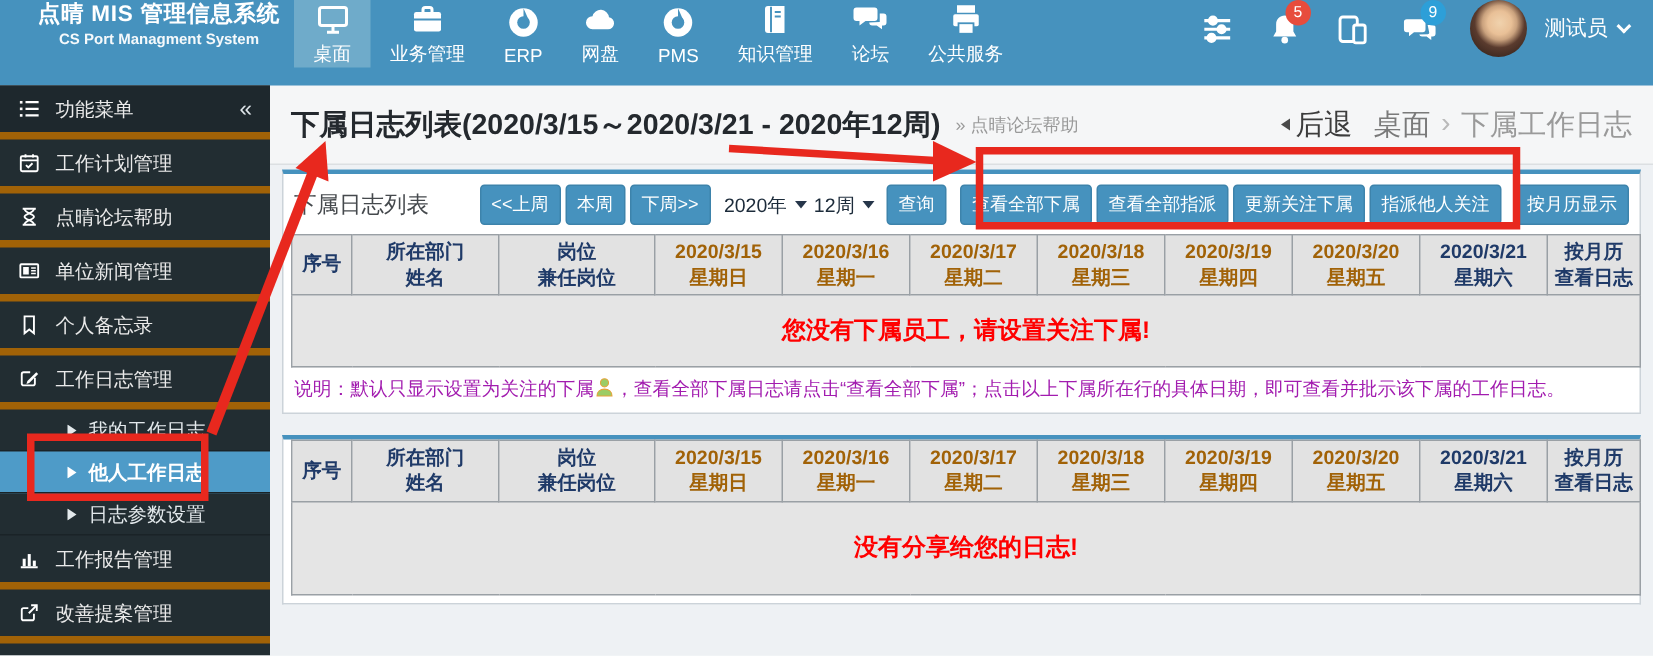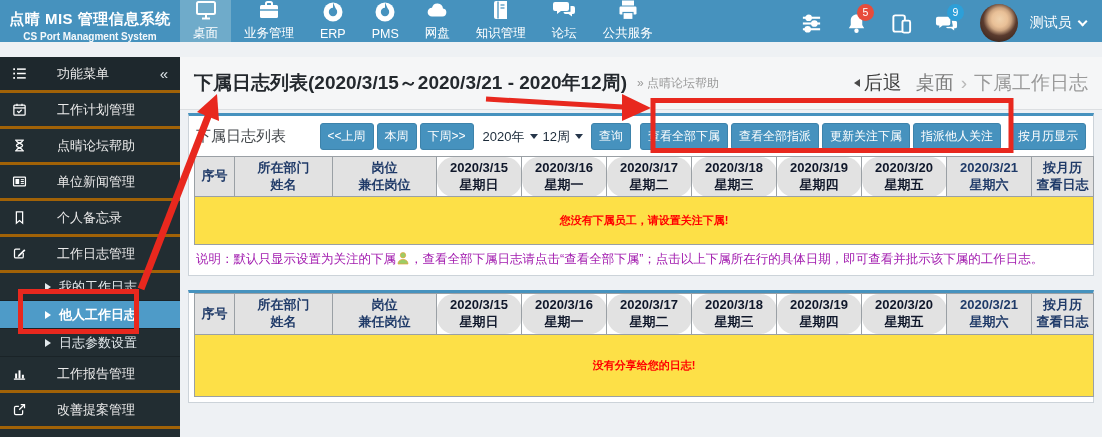--- a/index.html
+++ b/index.html
@@ -1,21 +1,21 @@
 <!DOCTYPE html>
 <html><head>
 <meta charset="utf-8">
 <style>
   * { box-sizing: border-box; margin: 0; padding: 0; }
   html,body { width:1102px; height:437px; }
   body { font-family: "Liberation Sans", "DejaVu Sans", sans-serif; }
   .stage { position:relative; width:1102px; height:437px; overflow:hidden; background:#eef1f4; }
 
   
-  .topbar { position:absolute; top:0; left:0; right:0; height:42px; background:#4692be; display:flex; align-items:flex-end; color:#fff; z-index:2; }
+  .topbar { position:absolute; top:0; left:0; right:0; height:57px; background:#4692be; display:flex; align-items:flex-start; color:#fff; z-index:2;padding-left:16px; }
   .brand { width:180px; display:flex; flex-direction:column; justify-content:center; align-items:center; text-align:center; }
   .brand-title { font-size:15px; font-weight:bold; letter-spacing:.5px; }
   .brand-sub { font-size:10px; font-weight:bold; opacity:.95; margin-top:2px; }
   .nav-items { display:flex; align-items:stretch; }
   .nav-item { display:flex; flex-direction:column; align-items:center; justify-content:center; padding:0 13px; cursor:pointer; }
   .nav-item.active { background:#6fabca; }
   .nav-item .ic { height:26px; display:flex; align-items:center; }
   .nav-item .ic svg { width:24px; height:24px; }
   .nav-item .lbl { font-size:12.5px; margin-top:2px; white-space:nowrap; }
   .top-right { margin-left:auto; display:flex; align-items:center; padding-right:16px; }
@@ -24,21 +24,21 @@
   .badge { position:absolute; top:-8px; left:12px; min-width:17px; height:17px; border-radius:9px; font-size:10.5px; display:flex; align-items:center; justify-content:center; color:#fff; padding:0 3px; }
   .badge.red { background:#e74c3c; }
   .badge.blue { background:#2d9fd8; }
   .avatar { width:38px; height:38px; border-radius:50%; margin-left:22px; cursor:pointer;
     background: radial-gradient(circle at 52% 40%, #f0d2ad 0%, #e9c097 26%, #caa27e 38%, #5a3b2e 55%, #241813 100%); }
   .username { margin-left:12px; font-size:14px; cursor:pointer; display:flex; align-items:center; }
   .chev { display:inline-block; border:solid #fff; border-width:0 2px 2px 0; padding:2.6px; transform:rotate(45deg); margin-left:7px; margin-top:-3px; }
 
   
   .sidebar { position:absolute; top:57px; left:0; width:180px; bottom:0; background:#222d32; z-index:2; }
-  .side-header, .side-item { height:36px; display:flex; align-items:center; padding:0 12px; color:#eaeaea; font-size:13px; border-bottom:3px solid #a16207; cursor:pointer;gap:20px; }
+  .side-header, .side-item { height:36px; display:flex; align-items:center; padding:0 12px; color:#eaeaea; font-size:13px; border-bottom:5px solid #a16207; cursor:pointer; }
   .side-header { height:36px; background:#1e282d; }
   .side-header .grow { flex:1; }
   .collapse { font-size:15px; color:#dfe6ea; }
   .side-ic { width:16px; height:16px; margin-right:9px; display:flex; align-items:center; }
   .side-ic svg { width:15px; height:15px; }
   .side-sub { height:28px; display:flex; align-items:center; padding:0 12px 0 44px; color:#e3e9ec; font-size:13px; border-bottom:1px solid #1a2327; cursor:pointer; }
   .side-sub.active { background:#4e9bc8; font-weight:bold; color:#fff; }
   .caret-r { width:8px; height:8px; margin-right:7px; display:flex; }
   .caret-r svg { width:8px; height:8px; }
 
@@ -59,22 +59,22 @@
   .panel-head { display:flex; align-items:center; padding:7px 2px 6px; overflow:hidden; }
   .panel-title { font-size:15px; color:#45494d; white-space:nowrap; }
   .spacer { flex:1; }
   .btn { background:#4692be; color:#fff; font-size:12px; padding:4px 7px; border:1px solid #3d83ab; border-radius:3px; margin-left:3px; white-space:nowrap; cursor:pointer; font-family:inherit; }
   .selwrap { display:flex; align-items:center; font-size:13px; color:#1c2b3a; margin:0 5px 0 9px; cursor:pointer; white-space:nowrap; }
   .caret-d { width:0; height:0; border-left:4px solid transparent; border-right:4px solid transparent; border-top:5px solid #26364a; margin-left:5px; }
   .grp-gap { width:6px; }
 
   table.wk { width:100%; border-collapse:collapse; table-layout:fixed; }
   table.wk th { background:#e2e2e2; border:1px solid #9aa0a5; font-weight:bold; font-size:13px; color:#1f3a68; padding:3px 0; line-height:1.28; }
-  table.wk th.date { color:#0f172a; cursor:pointer;border-radius:17px; }
-  table.wk td.empty { border:1px solid #9aa0a5; text-align:center; color:#ff0000; font-weight:bold; font-size:11px; height:48px; background:#fde047; }
+  table.wk th.date { color:#a16207; cursor:pointer; }
+  table.wk td.empty { border:1px solid #9aa0a5; text-align:center; color:#ff0000; font-weight:bold; font-size:16px; height:48px; background:#e5e5e5; }
   .panel.second td.empty { height:62px; }
 
   .note { font-size:12.5px; color:#a21caf; padding:6px 2px 2px; white-space:nowrap; overflow:hidden; }
   .person-ic { display:inline-block; vertical-align:-2px; margin:0 1px; }
 
   
   .annot { position:absolute; inset:0; width:1102px; height:437px; z-index:50; pointer-events:none; }
 </style>
 </head>
 <body>
@@ -113,34 +113,34 @@
               <circle cx="12" cy="12" r="9.5" fill="#fff"></circle>
               <circle cx="12" cy="12" r="4.2" fill="#4692be"></circle>
               <path d="M12 2.5l4 9-4-1.5z" fill="#4692be"></path>
             </svg>
           </span>
           <span class="lbl">ERP</span>
         </div>
         <div class="nav-item">
           <span class="ic">
             <svg viewBox="0 0 24 24">
+              <path d="M7 18.5h10.3a4 4 0 0 0 .7-7.95A5.6 5.6 0 0 0 7 9.8a4.35 4.35 0 0 0 0 8.7z" fill="#fff"></path>
+            </svg>
+          </span>
+          <span class="lbl">网盘</span>
+        </div>
+        <div class="nav-item">
+          <span class="ic">
+            <svg viewBox="0 0 24 24">
               <circle cx="12" cy="12" r="9.5" fill="#fff"></circle>
               <circle cx="12" cy="12" r="4.2" fill="#4692be"></circle>
               <path d="M12 2.5l4 9-4-1.5z" fill="#4692be"></path>
             </svg>
           </span>
           <span class="lbl">PMS</span>
-        </div>
-        <div class="nav-item">
-          <span class="ic">
-            <svg viewBox="0 0 24 24">
-              <path d="M7 18.5h10.3a4 4 0 0 0 .7-7.95A5.6 5.6 0 0 0 7 9.8a4.35 4.35 0 0 0 0 8.7z" fill="#fff"></path>
-            </svg>
-          </span>
-          <span class="lbl">网盘</span>
         </div>
         <div class="nav-item">
           <span class="ic">
             <svg viewBox="0 0 24 24">
               <path d="M7 3h11v18H7a2 2 0 0 1-2-2V5a2 2 0 0 1 2-2z" fill="#fff"></path>
               <line x1="9" y1="3.5" x2="9" y2="20.5" stroke="#4692be" stroke-width="1.3"></line>
               <line x1="11.5" y1="7" x2="15.5" y2="7" stroke="#4692be" stroke-width="1.2"></line>
               <line x1="11.5" y1="10" x2="15.5" y2="10" stroke="#4692be" stroke-width="1.2"></line>
             </svg>
           </span>

